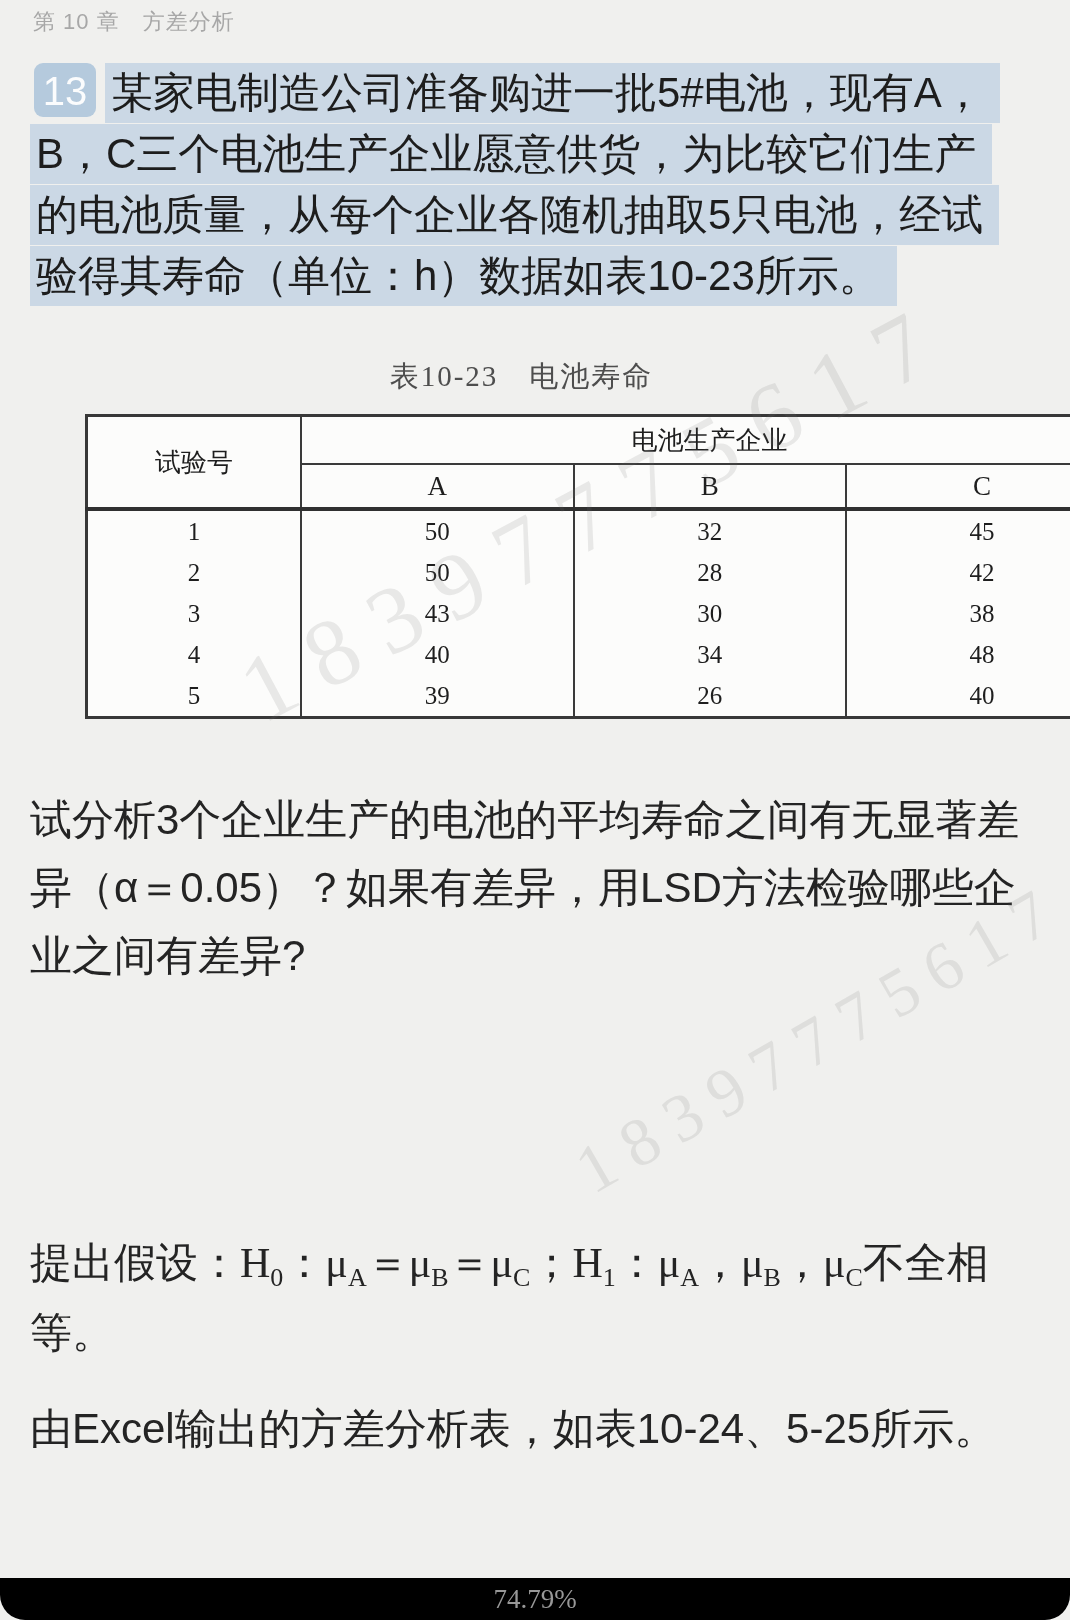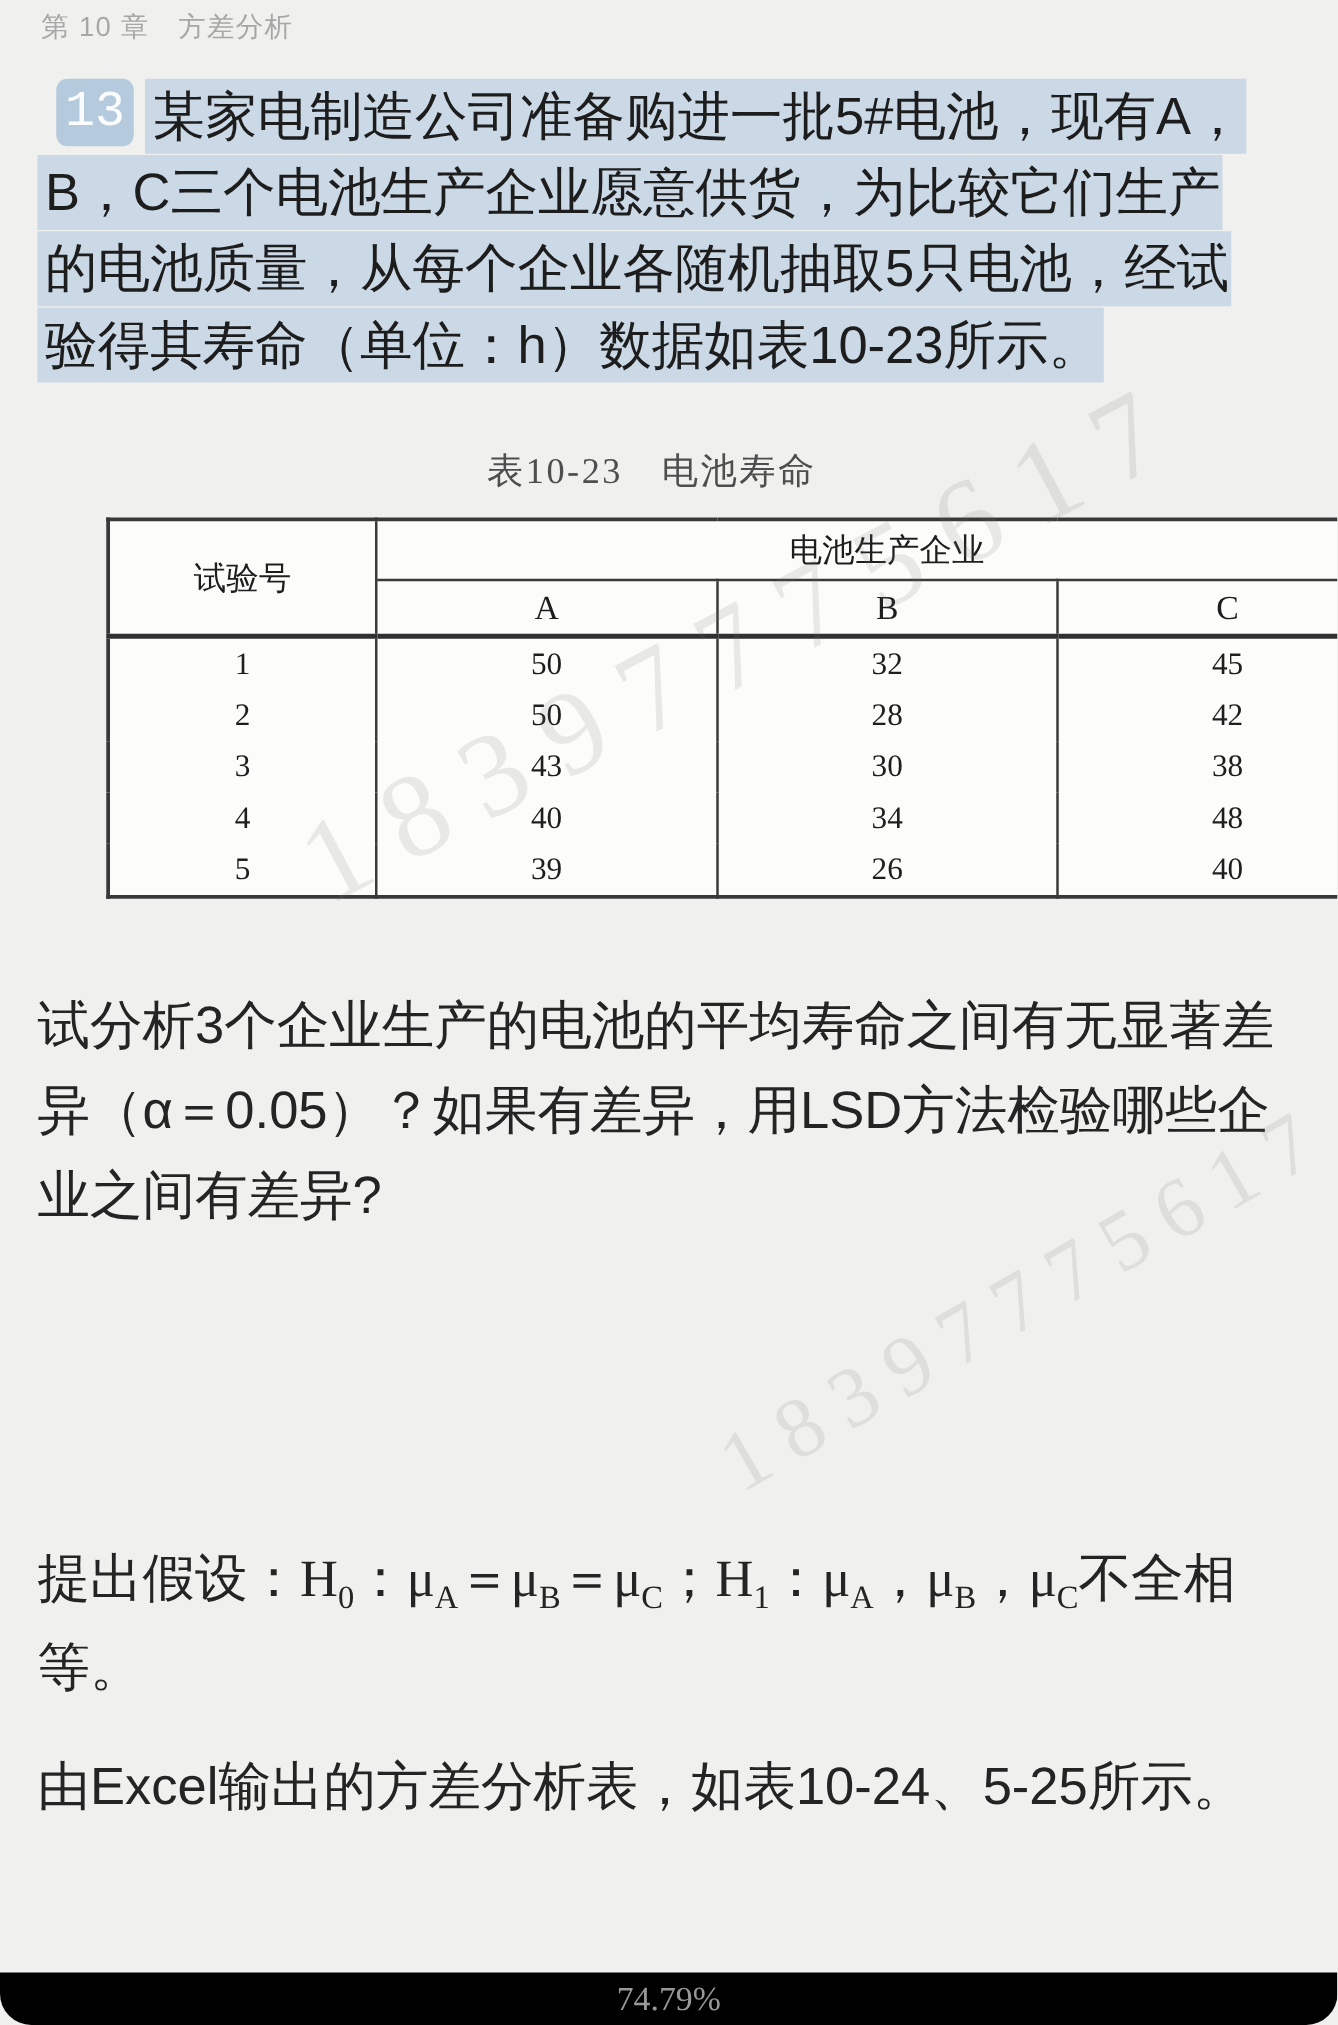--- a/index.html
+++ b/index.html
@@ -3,24 +3,24 @@
 <meta charset="utf-8">
 <style>
   html,body{margin:0;padding:0;}
   body{width:1070px;height:1620px;background:#f0f0ee;font-family:"Liberation Sans",sans-serif;overflow:hidden;}
   .screen{position:relative;width:1070px;height:1620px;background:#f0f0ee;overflow:hidden;border-radius:25px;}
 
   .chapter-header{position:absolute;top:7px;left:33px;font-size:22px;color:#a7a7a7;letter-spacing:1px;}
 
   .problem-block{position:absolute;top:63px;left:30px;width:1010px;}
   .problem-line{margin-bottom:13px;white-space:nowrap;font-size:42px;color:#1d1d1d;}
-  .problem-line .hl{background:#cbd8e5;padding:6px 2px 7px 6px;line-height:1.05;}
-  .badge{display:inline-block;width:62px;height:54px;line-height:56px;margin-left:15px;margin-right:9px;
+  .problem-line .hl{background:#cbd8e5;padding:6px 16px 7px 6px;line-height:1.05;}
+  .badge{display:inline-block;width:62px;height:54px;line-height:56px;margin-left:4px;margin-right:9px;
          text-align:center;border-radius:9px;background:#b5cadd;color:#fbfcfd;
-         font-family:Liberation Mono, monospace;font-size:40px;vertical-align:bottom;}
+         font-family:Liberation Sans, sans-serif;font-size:40px;vertical-align:bottom;}
   .latin{font-family:"Liberation Serif",serif;}
 
   .table-caption{position:absolute;top:357px;left:85px;width:873px;text-align:center;
                  font-size:29px;color:#4e4e4e;letter-spacing:2px;font-family:"Liberation Serif",serif;}
 
   .battery-table{position:absolute;top:414px;left:85px;width:1035px;border-collapse:collapse;table-layout:fixed;
                  background:#fcfcfb;font-family:"Liberation Serif",serif;color:#1e1e1e;
                  border:3px solid #383838;}
   .battery-table th{font-weight:normal;font-size:26px;border:0;}
   .battery-table .trial-th{width:210px;border-right:2px solid #3a3a3a;border-bottom:4px solid #303030;}

